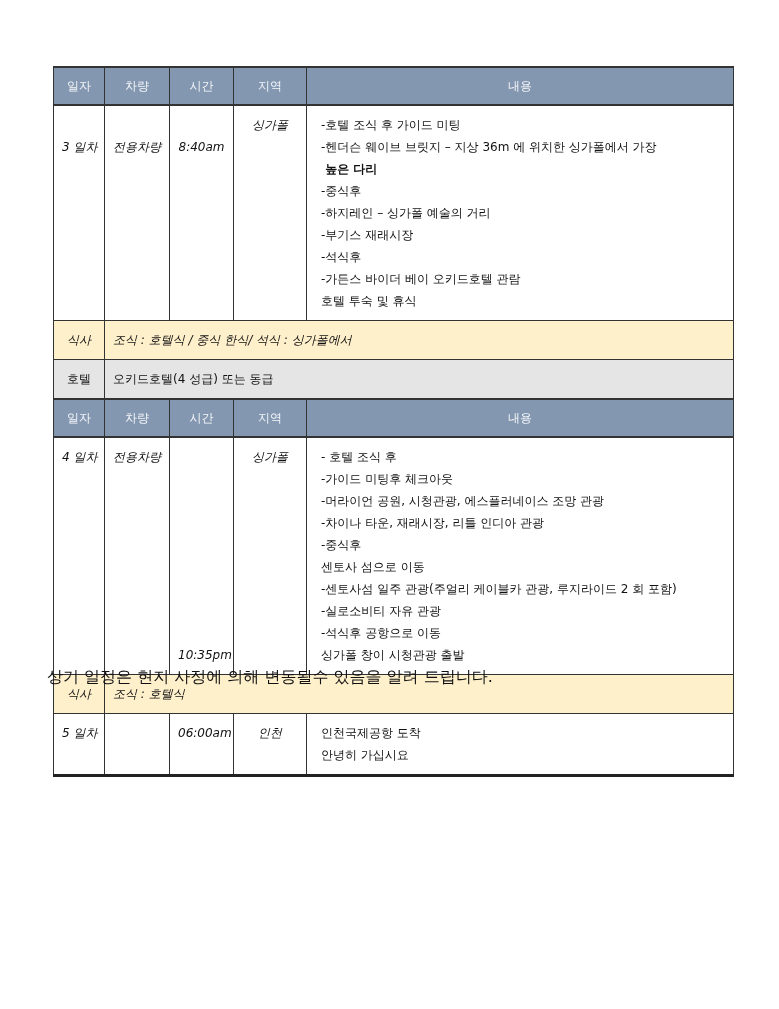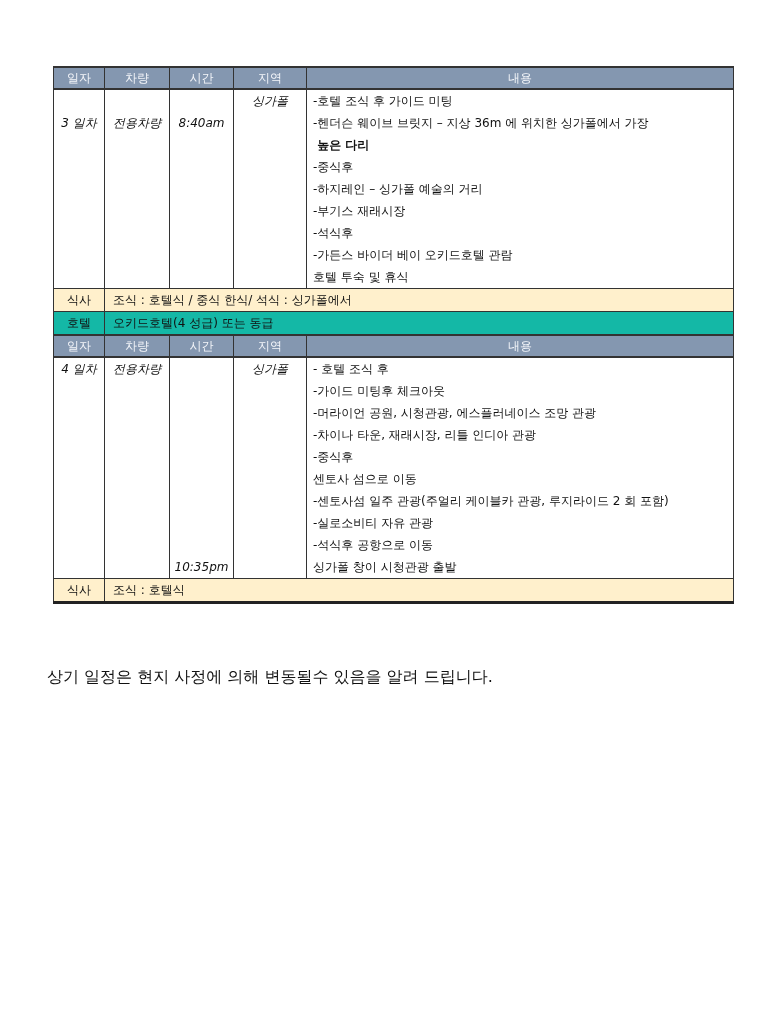--- a/index.html
+++ b/index.html
@@ -8,32 +8,32 @@
       position: absolute; left: 53px; top: 66px; width: 680px;
       border-collapse: collapse; table-layout: fixed; font-size: 12px;
       border-bottom: 3px solid #222;
     }
     table.itin col.c1 { width: 51px; }
     table.itin col.c2 { width: 65px; }
     table.itin col.c3 { width: 64px; }
     table.itin col.c4 { width: 73px; }
     table.itin col.c5 { width: 427px; }
     table.itin td, table.itin th {
-      border: 1px solid #333; padding: 0; vertical-align: top;
+      border: 1px solid #333; padding: 8px; vertical-align: top;
     }
     tr.hdr th {
       background: #8497b0; color: #f4f6fa; font-weight: normal; height: 20px;
       text-align: center; vertical-align: middle; border-top: 2px solid #333; border-bottom: 2px solid #333;
       font-size: 12px;
     }
     td.center { text-align: center; }
     .line { height: 22px; line-height: 22px; padding-left: 6px; white-space: nowrap; }
     .c-line { height: 22px; line-height: 22px; text-align: center; white-space: nowrap; font-style: italic; }
-    tr.meal td { background: #fff0cc; height: 22px; vertical-align: middle; }
-    tr.hotel td { background: #14b8a6; height: 22px; vertical-align: middle; }
+    tr.meal td { background: #fff0cc; height: 22px; vertical-align: middle; font-style: italic; }
+    tr.hotel td { background: #e5e5e5; height: 22px; vertical-align: middle; }
     tr.meal td.lbl, tr.hotel td.lbl { text-align: center; }
     tr.meal td.val, tr.hotel td.val { padding-left: 8px; }
     .footnote { position: absolute; left: 47px; top: 667px; font-size: 16px; }
   </style>
 </head>
 <body>
 
 <table class="itin">
   <colgroup>
       <col class="c1">
@@ -120,16 +120,34 @@
       <div class="line">-석식후 공항으로 이동</div>
       <div class="line">싱가폴 창이 시청관광 출발</div>
     </td>
   </tr>
 
   <tr class="meal">
     <td class="lbl">식사</td>
     <td class="val" colspan="4">조식 : 호텔식</td>
   </tr>
 
+  <tr>
+    <td class="center">
+      <div class="c-line">5 일차</div>
+    </td>
+    <td class="center">
+      <div class="c-line"></div>
+    </td>
+    <td class="center">
+      <div class="c-line">06:00am</div>
+    </td>
+    <td class="center">
+      <div class="c-line">인천</div>
+    </td>
+    <td>
+      <div class="line">인천국제공항 도착</div>
+      <div class="line">안녕히 가십시요</div>
+    </td>
+  </tr>
 </tbody>
   </table>
 
 <div class="footnote">상기 일정은 현지 사정에 의해 변동될수 있음을 알려 드립니다.</div>
 
 </body></html>

